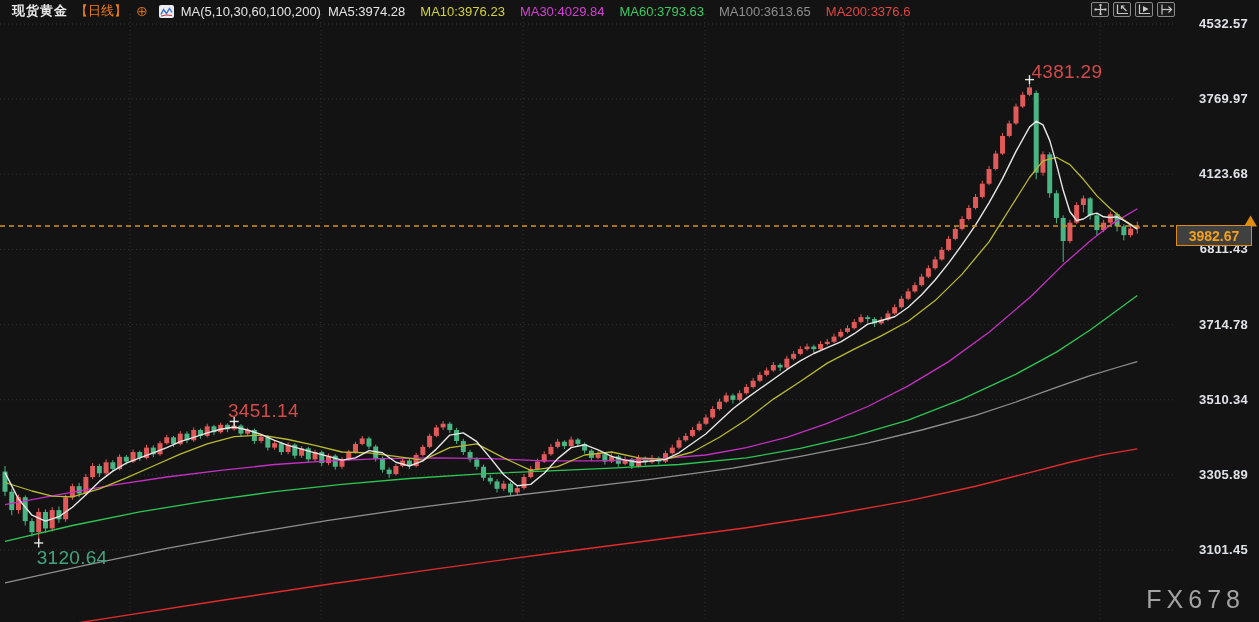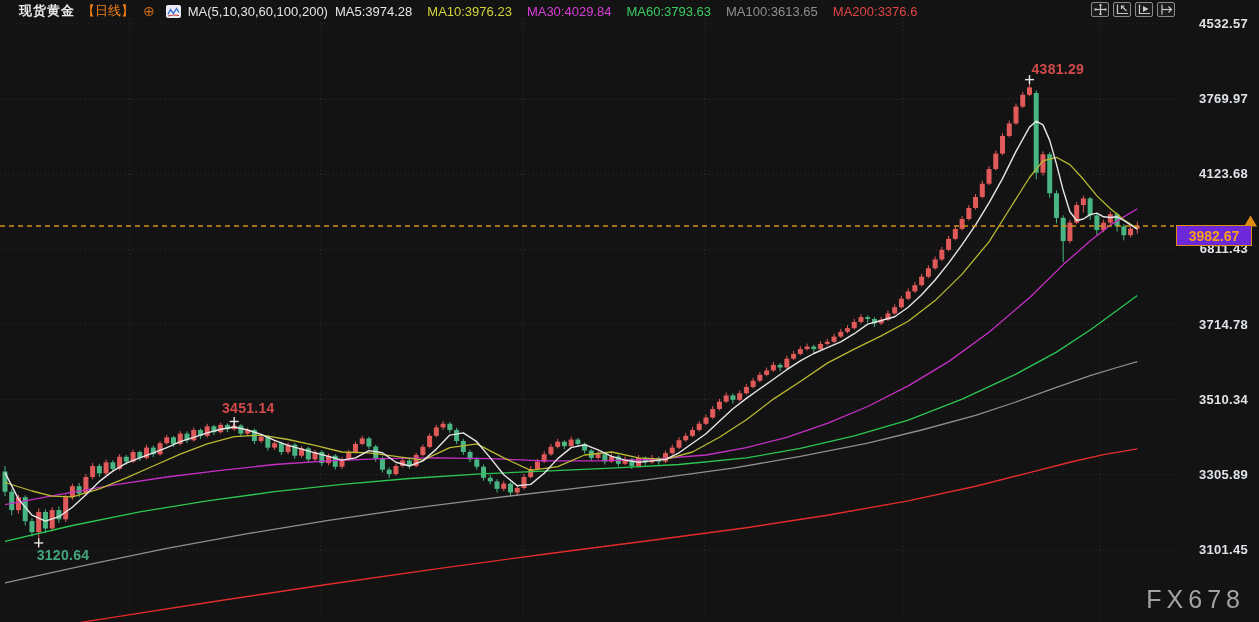--- a/index.html
+++ b/index.html
@@ -6,21 +6,21 @@
   body{
     width:1259px;height:622px;position:relative;overflow:hidden;
     background:#131313;
     font-family:"Liberation Sans", sans-serif;
     -webkit-font-smoothing:antialiased;
   }
   #chart-svg{position:absolute;left:0;top:0;z-index:1;}
   
   .topbar{
     position:absolute;top:0;left:0;right:0;height:22px;z-index:6;
-    display:flex;align-items:center;gap:7px;padding-left:19px;
+    display:flex;align-items:center;gap:7px;padding-left:12px;
     font-size:13px;white-space:nowrap;
   }
   .symbol{color:#e8e8e8;font-weight:bold;letter-spacing:1px;}
   .period{color:#f07f13;font-weight:normal;}
   .addicon{color:#c96a16;font-size:14px;line-height:1;margin-left:2px;}
   .mini-ind{width:15px;height:13px;background:#e9edf2;border-radius:2px;
     display:inline-flex;align-items:center;justify-content:center;margin-left:4px;}
   .magroup{color:#e5e5e5;}
   #legend{display:flex;gap:15px;}
   .legend-item{font-weight:500;}
@@ -28,25 +28,25 @@
   .toolbar{position:absolute;top:2px;right:84px;z-index:7;display:flex;gap:4px;}
   .tool-btn{width:18px;height:15px;border:1px solid #8a8a8a;border-radius:2px;
     background:#1b1b1b;display:flex;align-items:center;justify-content:center;padding:0;}
   .tool-btn svg{display:block;}
   
   .ylabel{position:absolute;right:11px;z-index:4;color:#dfe3e8;
     font-size:13px;font-weight:700;letter-spacing:.3px;}
   
   #price-badge{
     position:absolute;left:1176px;width:74px;height:19px;z-index:8;
-    border:1px solid #e08c10;background:#6d28d9;color:#f3a11b;
+    border:1px solid #e08c10;background:#404040;color:#f3a11b;
     font-size:14px;font-weight:700;display:flex;align-items:center;justify-content:center;
   }
   
-  .annot{position:absolute;z-index:5;font-size:14px;font-weight:700;letter-spacing:.3px;}
+  .annot{position:absolute;z-index:5;font-size:19px;font-weight:400;letter-spacing:.3px;}
   
   #watermark{
     position:absolute;right:14px;bottom:8px;z-index:5;
     font-size:25px;color:#a3a3a3;letter-spacing:5px;font-weight:400;
   }
 </style>
 </head>
 <body>
 
 <svg id="chart-svg" width="1259" height="622">
@@ -480,17 +480,17 @@
     <div class="ylabel" style="top: 316.574px;">3714.78</div>
     <div class="ylabel" style="top: 391.715px;">3510.34</div>
     <div class="ylabel" style="top: 466.859px;">3305.89</div>
     <div class="ylabel" style="top: 542px;">3101.45</div>
   </div>
 
 <div id="price-badge" style="top: 225.113px;">3982.67</div>
 
 <div id="annotations">
     <div class="annot" style="left: 36.7px; top: 546.947px; color: rgb(66, 165, 126);">3120.64</div>
-    <div class="annot" style="left: 222px; top: 400.473px; color: rgb(211, 74, 74);">3451.14</div>
+    <div class="annot" style="left: 228px; top: 400.473px; color: rgb(211, 74, 74);">3451.14</div>
     <div class="annot" style="left: 1031.48px; top: 60.6021px; color: rgb(211, 74, 74);">4381.29</div>
   </div>
 
 <div id="watermark">FX678</div>
 
 </body></html>

